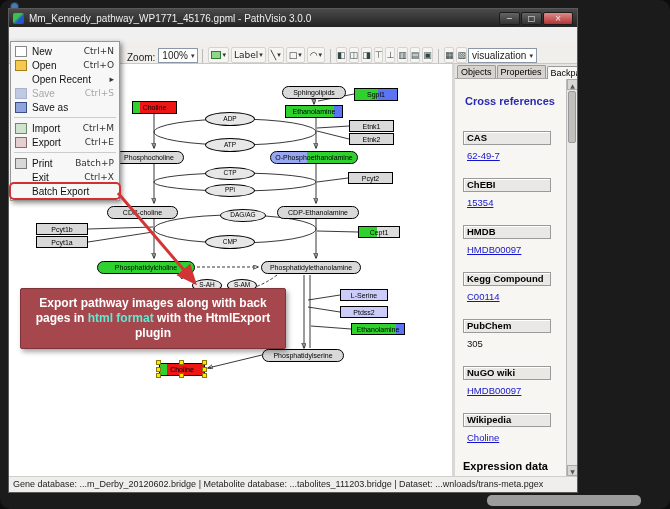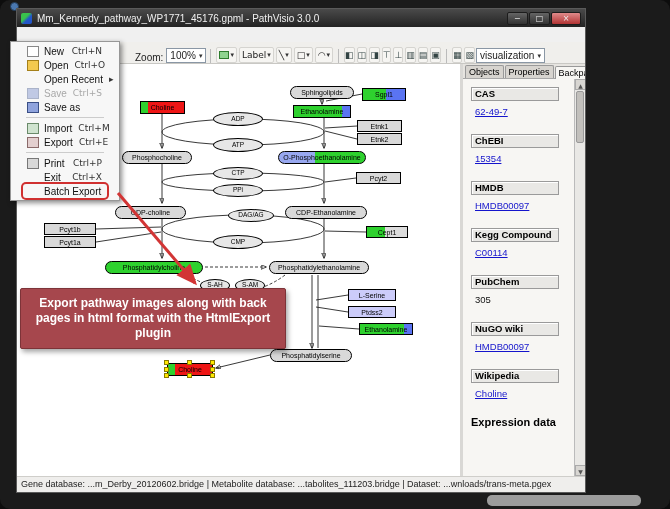--- a/index.html
+++ b/index.html
@@ -2,21 +2,21 @@
 <html><head>
 <meta charset="utf-8">
 <style>
   *{box-sizing:border-box;margin:0;padding:0}
   html,body{width:670px;height:509px;background:#0d0d0d;font-family:"Liberation Sans","DejaVu Sans",sans-serif;overflow:hidden}
   .stage{position:relative;width:670px;height:509px;background:#1b1b1b;border-radius:10px;overflow:hidden}
   .bg-dot{position:absolute;left:10px;top:2px;width:9px;height:9px;border-radius:50%;background:#4a78b0;border:1px solid #233a55}
   .bg-bar{position:absolute;left:487px;top:495px;width:154px;height:11px;background:#9c9c9c;border-radius:5px}
 
   
-  .win{position:absolute;left:16px;top:8px;width:570px;height:485px;background:#f0f0f0;border:1px solid #5a5a5a}
+  .win{position:absolute;left:8px;top:8px;width:570px;height:485px;background:#f0f0f0;border:1px solid #5a5a5a}
   .titlebar{position:absolute;left:0;top:0;right:0;height:18px;background:linear-gradient(#4a4a4a,#232323);display:flex;align-items:center;padding:0 4px;color:#f0f0f0}
   .app-icon{width:11px;height:11px;border-radius:2px;background:linear-gradient(135deg,#39c24c 40%,#2356c9 60%);margin-right:5px;flex:none}
   .title{font-size:10px;white-space:nowrap;overflow:hidden}
   .winbtns{margin-left:auto;display:flex;gap:1px}
   .wb{width:21px;height:13px;font-size:8px;line-height:12px;text-align:center;color:#eee;background:linear-gradient(#646464,#333);border:1px solid #1c1c1c;border-radius:2px;font-family:"DejaVu Sans",sans-serif}
   .wb.close{width:30px;background:linear-gradient(#e08a8a,#b23434)}
 
   .menubar{position:absolute;top:18px;left:0;right:0;height:15px;background:#f2f1ef;border-bottom:1px solid #d9d8d5;display:flex;align-items:center;font-size:11px;color:#111}
   .menu-item{padding:0 7px;height:15px;line-height:15px}
   .menu-item.active{background:#dde4f0;outline:1px solid #99a8c0}
@@ -65,21 +65,21 @@
   .xr-val.link{color:#1414cc;text-decoration:underline}
   .expr-head{font-weight:bold;font-size:11px;margin-top:4px;color:#000}
   .vscroll{position:absolute;top:15px;right:0;bottom:0;width:11px;background:#e9e8e5;border-left:1px solid #bbb;font-family:"DejaVu Sans",sans-serif}
   .vs-arrow{display:block;width:11px;height:11px;font-size:6px;line-height:11px;text-align:center;color:#555;background:#d8d6d2;border:1px solid #aaa}
   .vs-arrow.down{position:absolute;bottom:0}
   .vs-thumb{position:absolute;top:12px;left:1px;width:8px;height:52px;background:#c2c0bc;border:1px solid #999;border-radius:2px}
 
   .statusbar{position:absolute;left:0;right:0;bottom:0;height:16px;background:#efeeec;border-top:1px solid #cfceca;font-size:9px;line-height:15px;padding-left:4px;color:#222;white-space:nowrap;overflow:hidden}
 
   
-  .filemenu{position:absolute;left:10px;top:41px;width:110px;background:#f7f7f7;border:1px solid #979797;box-shadow:2px 2px 5px rgba(0,0,0,.45);z-index:20;padding:2px 12px;font-size:10px;color:#111}
+  .filemenu{position:absolute;left:10px;top:41px;width:110px;background:#f7f7f7;border:1px solid #979797;box-shadow:2px 2px 5px rgba(0,0,0,.45);z-index:20;padding:2px 0;font-size:10px;color:#111}
   .fm-item{display:flex;align-items:center;height:14px;padding:0 5px 0 2px}
   .fm-ic{width:12px;height:11px;display:inline-block;margin:0 5px 0 2px;flex:none;border:1px solid transparent}
   .ic-new{background:#fff;border-color:#888}
   .ic-open{background:#f3c94f;border-color:#a5801a}
   .ic-save{background:#6f86c9;border-color:#3a4f86}
   .ic-saveas{background:#8fa3dd;border-color:#3a4f86}
   .ic-import{background:#cfe3cf;border-color:#6a8a6a}
   .ic-export{background:#e3cfcf;border-color:#8a6a6a}
   .ic-print{background:#d8d8d8;border-color:#777}
   .fm-label{flex:1;white-space:nowrap}
@@ -234,20 +234,21 @@
 
       <div class="rightpanel">
         <div class="tabs">
             <span class="tab">Objects</span>
             <span class="tab">Properties</span>
             <span class="tab active">Backpage</span>
             <span class="tab">Search</span>
             <span class="tab">Legend</span>
           </div>
         <div class="panelbody">
+          <div class="xref-head">Cross references</div>
           <div id="xrefs">
               <div class="xr"><div class="xr-head">CAS</div><span class="xr-val link">62-49-7</span></div>
               <div class="xr"><div class="xr-head">ChEBI</div><span class="xr-val link">15354</span></div>
               <div class="xr"><div class="xr-head">HMDB</div><span class="xr-val link">HMDB00097</span></div>
               <div class="xr"><div class="xr-head">Kegg Compound</div><span class="xr-val link">C00114</span></div>
               <div class="xr"><div class="xr-head">PubChem</div><span class="xr-val">305</span></div>
               <div class="xr"><div class="xr-head">NuGO wiki</div><span class="xr-val link">HMDB00097</span></div>
               <div class="xr"><div class="xr-head">Wikipedia</div><span class="xr-val link">Choline</span></div>
             </div>
           <div class="expr-head">Expression data</div>
@@ -299,36 +300,36 @@
       </div>
       <div class="fm-item">
         <span class="fm-ic ic-export"></span>
         <span class="fm-label">Export</span>
         <span class="fm-sc">Ctrl+E</span>
       </div>
       <div class="fm-sep"></div>
       <div class="fm-item">
         <span class="fm-ic ic-print"></span>
         <span class="fm-label">Print</span>
-        <span class="fm-sc">Ctrl+P</span>
+        <span class="fm-sc">Batch+P</span>
       </div>
       <div class="fm-item">
         <span class="fm-ic"></span>
         <span class="fm-label">Exit</span>
         <span class="fm-sc">Ctrl+X</span>
       </div>
       <div class="fm-item highlighted">
         <span class="fm-ic"></span>
         <span class="fm-label">Batch Export</span>
         <span class="fm-sc"></span>
       </div>
     </div>
 
   <div class="callout" style="background: rgb(166, 71, 77); color: rgb(255, 255, 255);">
-    <span>Export pathway images along with back pages in </span><span class="callout-hl" style="color: #ffffff;">html format</span><span> with the HtmlExport plugin</span>
+    <span>Export pathway images along with back pages in </span><span class="callout-hl" style="color: #5eead4;">html format</span><span> with the HtmlExport plugin</span>
   </div>
 
   <svg class="annot-arrow" width="670" height="509">
     <defs>
       <marker id="rah" markerWidth="8" markerHeight="8" refX="6" refY="3" orient="auto">
         <path d="M0,0 L7,3 L0,6 z" fill="#d23535" stroke="none"></path>
       </marker>
     </defs>
     <path d="M118,193 L195,283" stroke="#d23535" stroke-width="3" fill="none" marker-end="url(#rah)"></path>
   </svg>

